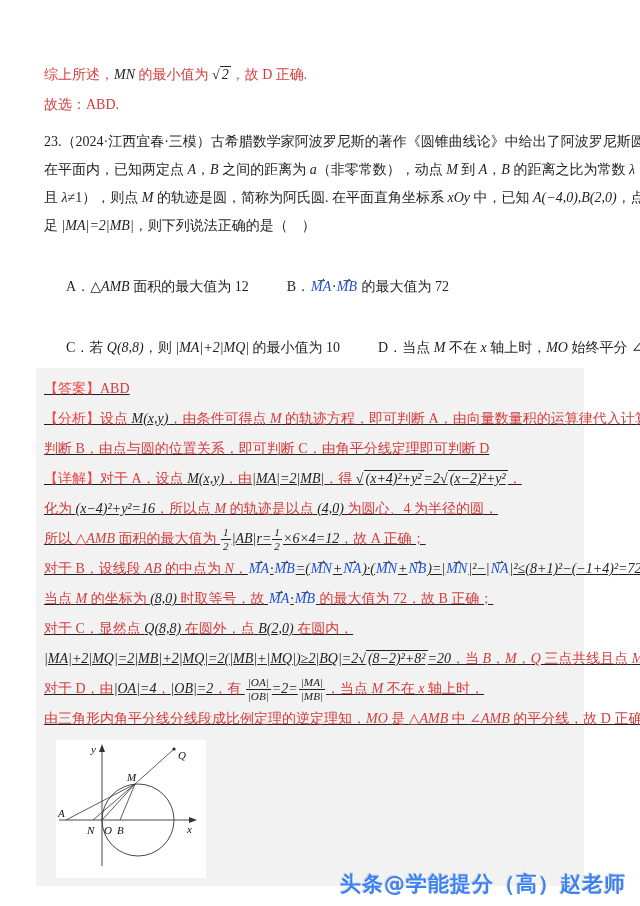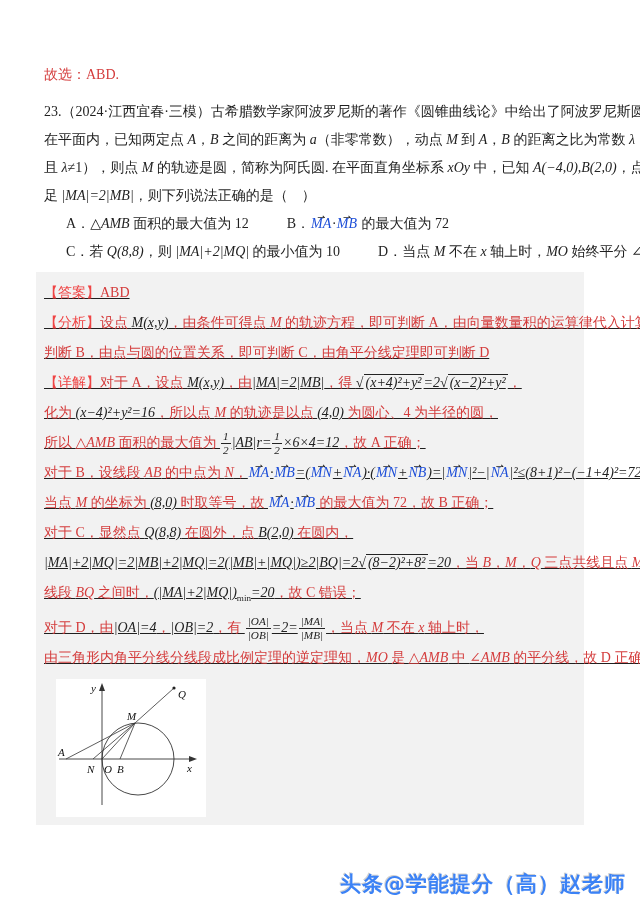--- a/index.html
+++ b/index.html
@@ -8,21 +8,21 @@
     background:#ffffff;
     font-family:"Liberation Serif","DejaVu Serif",serif;
     color:#1f1f1f;
   }
   .page{padding:60px 40px 0 44px;}
   .line{margin:0;font-size:14px;line-height:29px;white-space:nowrap;}
   .intro .line{line-height:30px;}
   .question .line{line-height:28px;}
   .options{padding-left:22px;}
   .opt-row{display:flex;font-size:14px;line-height:28px;}
-  .opt-row .opt{white-space:nowrap;}
+  .opt-row .opt{white-space:nowrap;margin-top:33px;}
   .opt-row .opt + .opt{margin-left:38px;}
   .solution{
     background:#f2f2f2;
     margin:6px 16px 0 -8px;
     padding:6px 6px 8px 8px;
   }
   .solution .line{line-height:30px;text-decoration:underline;}
   
   .t-k{color:#1f1f1f;}
   .t-r{color:#d43c3c;}
@@ -56,20 +56,21 @@
     color:#3b82f6;
     text-shadow:1px 1px 0 #ffffff,-1px -1px 0 #cfcfcf;
   }
 </style>
 </head>
 <body>
 
 <div class="page">
 
   <div class="intro" id="intro">
+      <p class="line"><span class="t-r">综上所述，</span><span class="t-m">MN</span><span class="t-r"> 的最小值为 </span><span class="sq"><span class="rt">√</span><span class="rad">2</span></span><span class="t-r">，故 D 正确.</span></p>
       <p class="line"><span class="t-r">故选：ABD.</span></p>
     </div>
 
   <div class="question" id="question" style="margin-top:8px;">
       <p class="line"><span class="t-k">23.（2024·江西宜春·三模）古希腊数学家阿波罗尼斯的著作《圆锥曲线论》中给出了阿波罗尼斯圆的定义：</span></p>
       <p class="line"><span class="t-k">在平面内，已知两定点 </span><span class="t-m">A</span><span class="t-k">，</span><span class="t-m">B</span><span class="t-k"> 之间的距离为 </span><span class="t-m">a</span><span class="t-k">（非零常数），动点 </span><span class="t-m">M</span><span class="t-k"> 到 </span><span class="t-m">A</span><span class="t-k">，</span><span class="t-m">B</span><span class="t-k"> 的距离之比为常数 </span><span class="t-m">λ</span><span class="t-k">（</span></p>
       <p class="line"><span class="t-k">且 </span><span class="t-m">λ</span><span class="t-k">≠1），则点 </span><span class="t-m">M</span><span class="t-k"> 的轨迹是圆，简称为阿氏圆. 在平面直角坐标系 </span><span class="t-m">xOy</span><span class="t-k"> 中，已知 </span><span class="t-m">A(−4,0),B(2,0)</span><span class="t-k">，点 </span></p>
       <p class="line"><span class="t-k">足 </span><span class="t-m">|MA|=2|MB|</span><span class="t-k">，则下列说法正确的是（　）</span></p>
     </div>
 
@@ -89,21 +90,20 @@
         <p class="line"><span class="t-hdr">【答案】</span><span class="t-r">ABD</span></p>
         <p class="line"><span class="t-hdr">【分析】</span><span class="t-r">设点 </span><span class="t-m">M(x,y)</span><span class="t-r">，由条件可得点 </span><span class="t-mr">M</span><span class="t-r"> 的轨迹方程，即可判断 A，由向量数量积的运算律代入计算，即可</span></p>
         <p class="line"><span class="t-r">判断 B，由点与圆的位置关系，即可判断 C，由角平分线定理即可判断 D</span></p>
         <p class="line"><span class="t-hdr">【详解】</span><span class="t-r">对于 A，设点 </span><span class="t-m">M(x,y)</span><span class="t-r">，由</span><span class="t-m">|MA|=2|MB|</span><span class="t-r">，得 </span><span class="sq"><span class="rt">√</span><span class="rad">(x+4)²+y²</span></span><span class="t-m">=2</span><span class="sq"><span class="rt">√</span><span class="rad">(x−2)²+y²</span></span><span class="t-r">，</span></p>
         <p class="line"><span class="t-r">化为 </span><span class="t-m">(x−4)²+y²=16</span><span class="t-r">，所以点 </span><span class="t-mr">M</span><span class="t-r"> 的轨迹是以点 </span><span class="t-m">(4,0)</span><span class="t-r"> 为圆心、4 为半径的圆，</span></p>
         <p class="line"><span class="t-r">所以 </span><span class="t-mr">△AMB</span><span class="t-r"> 面积的最大值为 </span><span class="fr"><span class="n">1</span><span class="d">2</span></span><span class="t-m">|AB|r=</span><span class="fr"><span class="n">1</span><span class="d">2</span></span><span class="t-m">×6×4=12</span><span class="t-r">，故 A 正确；</span></p>
         <p class="line"><span class="t-r">对于 B，设线段 </span><span class="t-mr">AB</span><span class="t-r"> 的中点为 </span><span class="t-mr">N</span><span class="t-r">，</span><span class="vec">MA</span><span class="t-m">·</span><span class="vec">MB</span><span class="t-m">=(</span><span class="vec">MN</span><span class="t-m">+</span><span class="vec">NA</span><span class="t-m">)·(</span><span class="vec">MN</span><span class="t-m">+</span><span class="vec">NB</span><span class="t-m">)=|</span><span class="vec">MN</span><span class="t-m">|²−|</span><span class="vec">NA</span><span class="t-m">|²≤(8+1)²−(−1+4)²=72</span></p>
         <p class="line"><span class="t-r">当点 </span><span class="t-mr">M</span><span class="t-r"> 的坐标为 </span><span class="t-m">(8,0)</span><span class="t-r"> 时取等号，故 </span><span class="vec">MA</span><span class="t-m">·</span><span class="vec">MB</span><span class="t-r"> 的最大值为 72，故 B 正确；</span></p>
         <p class="line"><span class="t-r">对于 C，显然点 </span><span class="t-m">Q(8,8)</span><span class="t-r"> 在圆外，点 </span><span class="t-m">B(2,0)</span><span class="t-r"> 在圆内，</span></p>
         <p class="line"><span class="t-m">|MA|+2|MQ|=2|MB|+2|MQ|=2(|MB|+|MQ|)≥2|BQ|=2</span><span class="sq"><span class="rt">√</span><span class="rad">(8−2)²+8²</span></span><span class="t-m">=20</span><span class="t-r">，当 </span><span class="t-mr">B</span><span class="t-r">，</span><span class="t-mr">M</span><span class="t-r">，</span><span class="t-mr">Q</span><span class="t-r"> 三点共线且点 </span><span class="t-mr">M</span></p>
-        <p class="line"><span class="t-r">线段 </span><span class="t-mr">BQ</span><span class="t-r"> 之间时，</span><span class="t-m">(|MA|+2|MQ|)</span><sub>min</sub><span class="t-m">=20</span><span class="t-r">，故 C 错误；</span></p>
         <p class="line"><span class="t-r">对于 D，由</span><span class="t-m">|OA|=4</span><span class="t-r">，</span><span class="t-m">|OB|=2</span><span class="t-r">，有 </span><span class="fr"><span class="n">|OA|</span><span class="d">|OB|</span></span><span class="t-m">=2=</span><span class="fr"><span class="n">|MA|</span><span class="d">|MB|</span></span><span class="t-r">，当点 </span><span class="t-mr">M</span><span class="t-r"> 不在 </span><span class="t-mr">x</span><span class="t-r"> 轴上时，</span></p>
         <p class="line"><span class="t-r">由三角形内角平分线分线段成比例定理的逆定理知，</span><span class="t-mr">MO</span><span class="t-r"> 是 </span><span class="t-mr">△AMB</span><span class="t-r"> 中 </span><span class="t-mr">∠AMB</span><span class="t-r"> 的平分线，故 D 正确.</span></p>
       </div>
 
     <div class="figure-box">
       <svg width="150" height="138" viewBox="0 0 150 138">
         <rect x="0" y="0" width="150" height="138" fill="#ffffff"></rect>
 
         <line x1="3" y1="80" x2="138" y2="80" stroke="#333" stroke-width="0.9"></line>
         <polygon points="141,80 133,77 133,83" fill="#333"></polygon>

